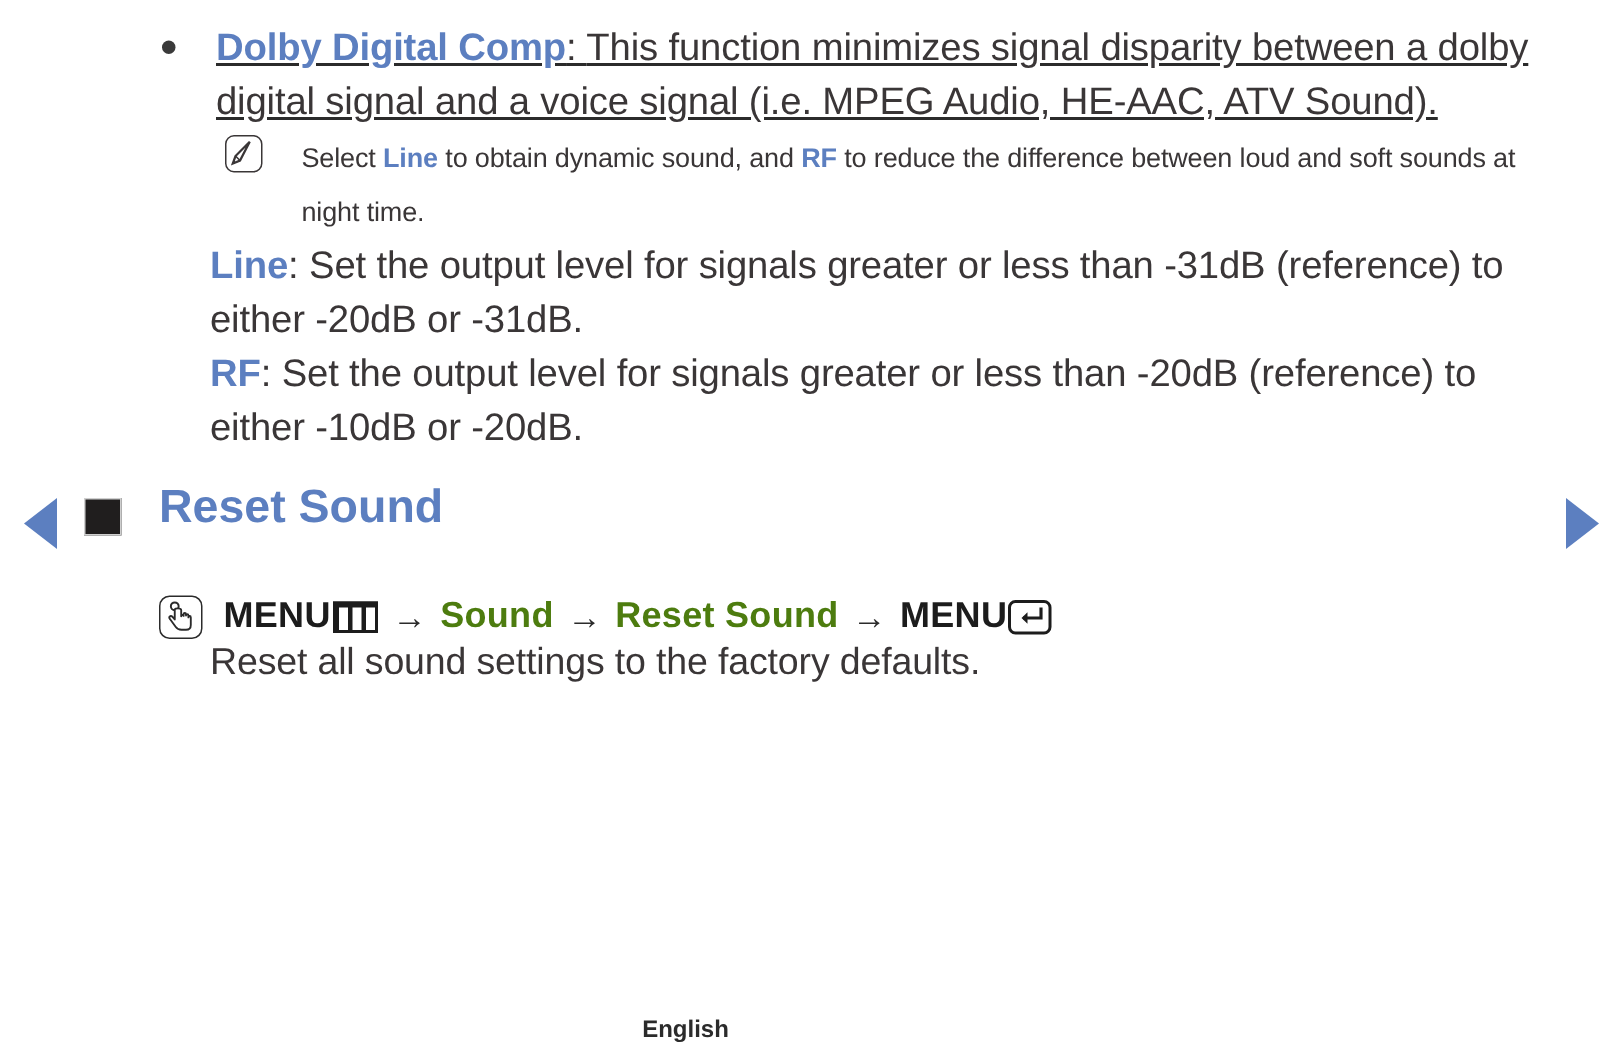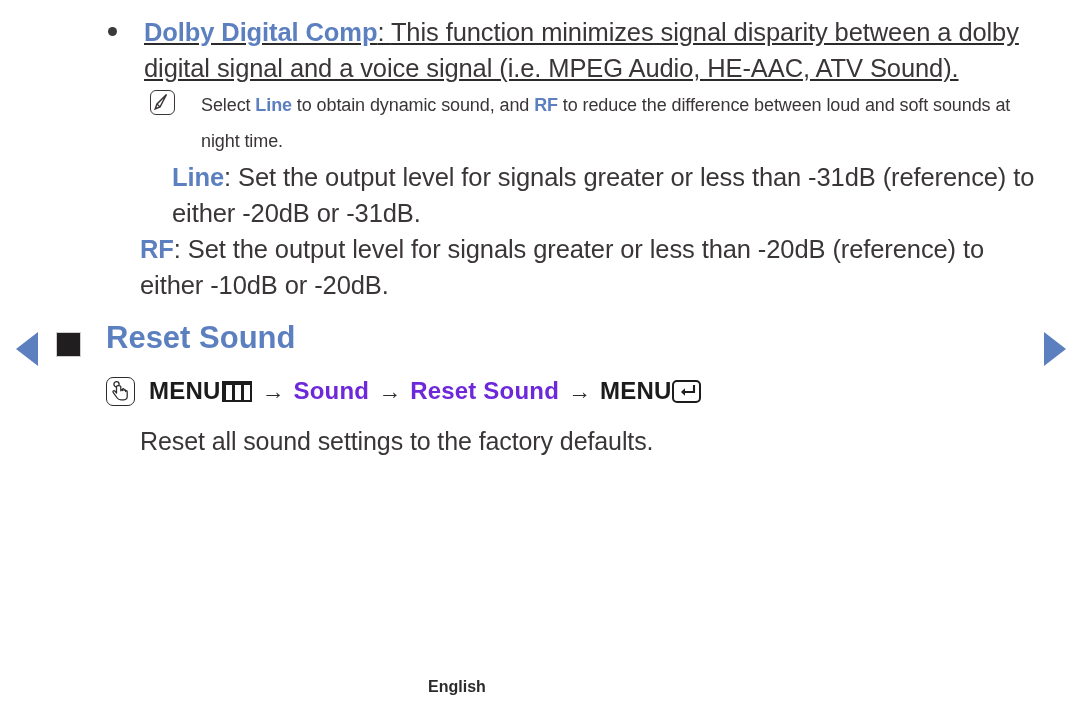--- a/index.html
+++ b/index.html
@@ -115,21 +115,21 @@
   
   .para {
     position: absolute;
     left: 140px;
     width: 900px;
     font-size: 25.5px;
     line-height: 36px;
     color: #3a3637;
     letter-spacing: -0.1px;
   }
-  .para.p-line { top: 159px; margin-left: 32px; }
+  .para.p-line { top: 159px; }
   .para.p-rf   { top: 231px; }
   .para.p-desc { top: 423px; font-size: 25px; }
 
   
   .section-head {
     position: absolute;
     left: 56px;
     top: 326px;
     height: 40px;
   }
@@ -151,21 +151,21 @@
     font-weight: bold;
     color: #5c7fc0;
     white-space: nowrap;
     letter-spacing: 0px;
   }
 
   
   .menu-path {
     position: absolute;
     left: 106px;
-    top: 374px;
+    top: 394px;
     height: 34px;
     display: flex;
     align-items: center;
     white-space: nowrap;
   }
   .touch-icon {
     position: relative;
     width: 29px;
     height: 29px;
     border: 1.8px solid #2b2b2b;
@@ -178,21 +178,21 @@
 
   .mp-txt {
     font-size: 24px;
     font-weight: bold;
     color: #1c1c1c;
     letter-spacing: 0.2px;
   }
   .mp-blue {
     font-size: 24px;
     font-weight: bold;
-    color: #6d28d9;
+    color: #4d7c0f;
     letter-spacing: 0.2px;
   }
   .mp-arrow {
     font-size: 23px;
     color: #2b2b2b;
     margin: 0 9px;
     font-weight: normal;
   }
 
   .menu-glyph {

